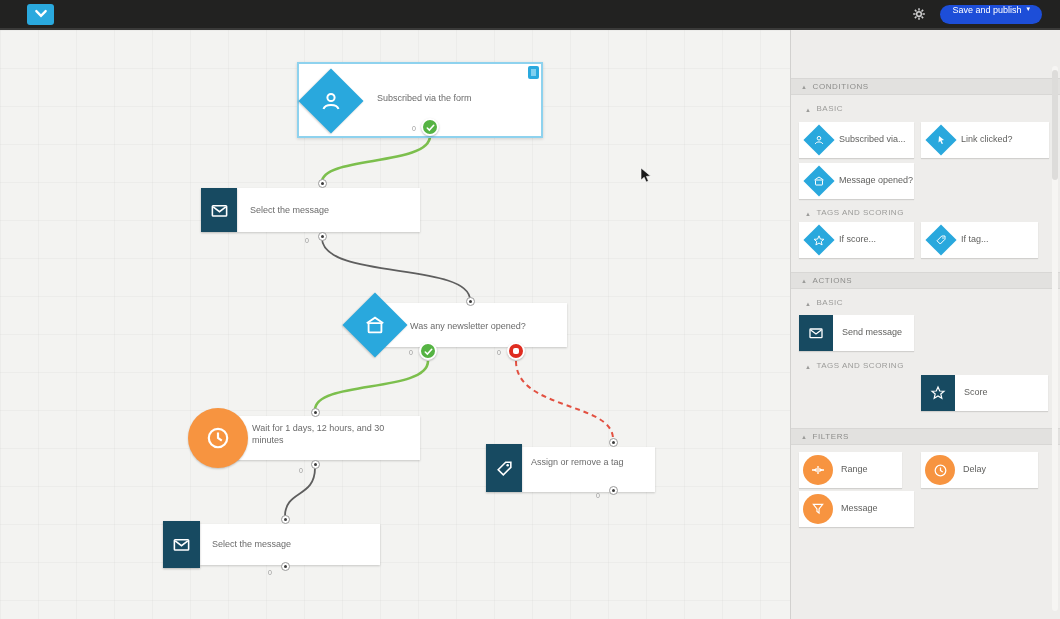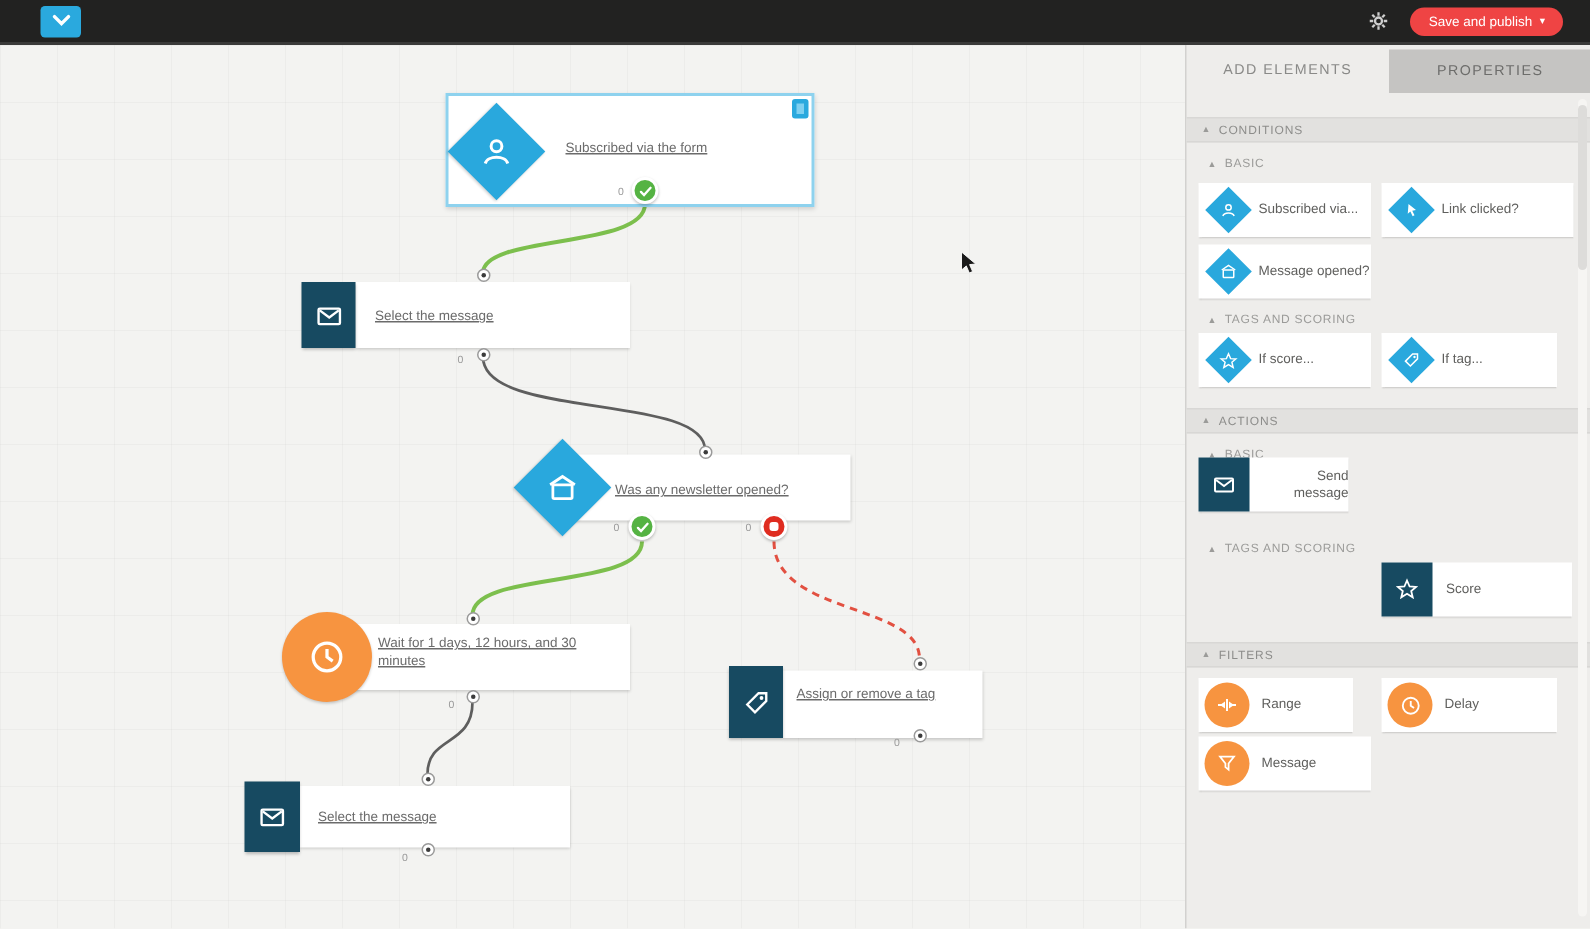--- a/index.html
+++ b/index.html
@@ -8,38 +8,38 @@
   .app { position:relative; width:1060px; height:619px; }
 
   
   .topbar { position:absolute; left:0; top:0; width:1060px; height:30px;
     background:#222221; display:flex; align-items:center; justify-content:space-between;
     border-bottom:2px solid #3a3a39; z-index:30; }
   .logo { margin-left:27px; width:27px; height:21px; background:#2aa9de; border-radius:3px;
     display:flex; align-items:center; justify-content:center; }
   .topbar-right { display:flex; align-items:center; gap:14px; margin-right:18px; }
   .gear { width:14px; height:14px; display:block; }
-  .save-btn { display:flex; align-items:center; gap:5px; background:#ef4444; color:#fff;
+  .save-btn { display:flex; gap:5px; background:#1d4ed8; color:#fff;
     border:none; border-radius:11px; height:19px; padding:0 12px; font-size:9px;
     font-family:"Liberation Sans", sans-serif; cursor:pointer; }
   .save-btn .caret { font-size:7px; }
 
   
   .main { position:absolute; top:30px; left:0; width:1060px; height:589px; }
 
   
   .canvas { position:absolute; left:0; top:0; width:790px; height:589px;
     background:#f3f3f1;
     background-image:linear-gradient(rgba(0,0,0,0.027) 1px, transparent 1px),
                      linear-gradient(90deg, rgba(0,0,0,0.027) 1px, transparent 1px);
     background-size:38px 38px; overflow:hidden; }
   .wires { position:absolute; left:0; top:0; width:790px; height:589px; }
 
   .card { position:absolute; background:#fff; box-shadow:0 1px 2px rgba(0,0,0,0.18); }
-  .node-label { position:absolute; font-size:9px; color:#6b6b6b; line-height:1.35;text-decoration:underline; }
+  .node-label { position:absolute; font-size:9px; color:#6b6b6b; line-height:1.35; }
 
   .sel-box { position:absolute; left:297px; top:32px; width:246px; height:76px;
     background:#fff; border:2px solid #8ed2ee; box-shadow:0 1px 3px rgba(0,0,0,0.15); }
   .corner-icon { position:absolute; right:2px; top:2px; width:11px; height:13px;
     background:#2aa9de; border-radius:2px; display:flex; align-items:center; justify-content:center; }
   .corner-icon::after { content:""; width:5px; height:7px; background:#7fd0f0; display:block; }
 
   .diamond { position:absolute; display:flex; align-items:center; justify-content:center;
     transform:rotate(45deg); background:#29a8dd; box-shadow:0 1px 2px rgba(0,0,0,0.2); }
   .diamond > svg { transform:rotate(-45deg); }
@@ -257,24 +257,20 @@
       <div class="port" style="left:281px;top:485px"></div>
       <div class="port" style="left:281px;top:532px"></div>
       <span class="badge" style="left:268px;top:539px">0</span>
 
       <svg class="cursor" viewBox="0 0 12 16">
         <path d="M1 0 L1 12 L4.2 9.3 L6.2 14 L8.4 13 L6.4 8.4 L10.5 8 Z" fill="#1a1a1a" stroke="#fff" stroke-width="0.6"></path>
       </svg>
     </div>
 
     <aside class="sidebar">
-      <div class="tabs">
-        <div class="tab">ADD ELEMENTS</div>
-        <div class="tab inactive">PROPERTIES</div>
-      </div>
 
       <div class="strip" style="top:48px">
         <span class="tri">▲</span>
         <span>CONDITIONS</span>
       </div>
       <div class="sub" style="left:14px;top:74px">
         <span class="tri">▲</span>
         <span>BASIC</span>
       </div>
 
@@ -335,21 +331,21 @@
       </div>
 
       <div class="strip" style="top:242px">
         <span class="tri">▲</span>
         <span>ACTIONS</span>
       </div>
       <div class="sub" style="left:14px;top:268px">
         <span class="tri">▲</span>
         <span>BASIC</span>
       </div>
-      <div class="item" style="left:8px;top:275px;width:100px">
+      <div class="item" style="left:8px;top:285px;width:115px">
         <span class="stile">
           <svg width="16" height="16">
               <use href="#i-mail"></use>
             </svg>
           </span>
         <span class="lbl">Send message</span>
       </div>
       <div class="sub" style="left:14px;top:331px">
         <span class="tri">▲</span>
         <span>TAGS AND SCORING</span>

